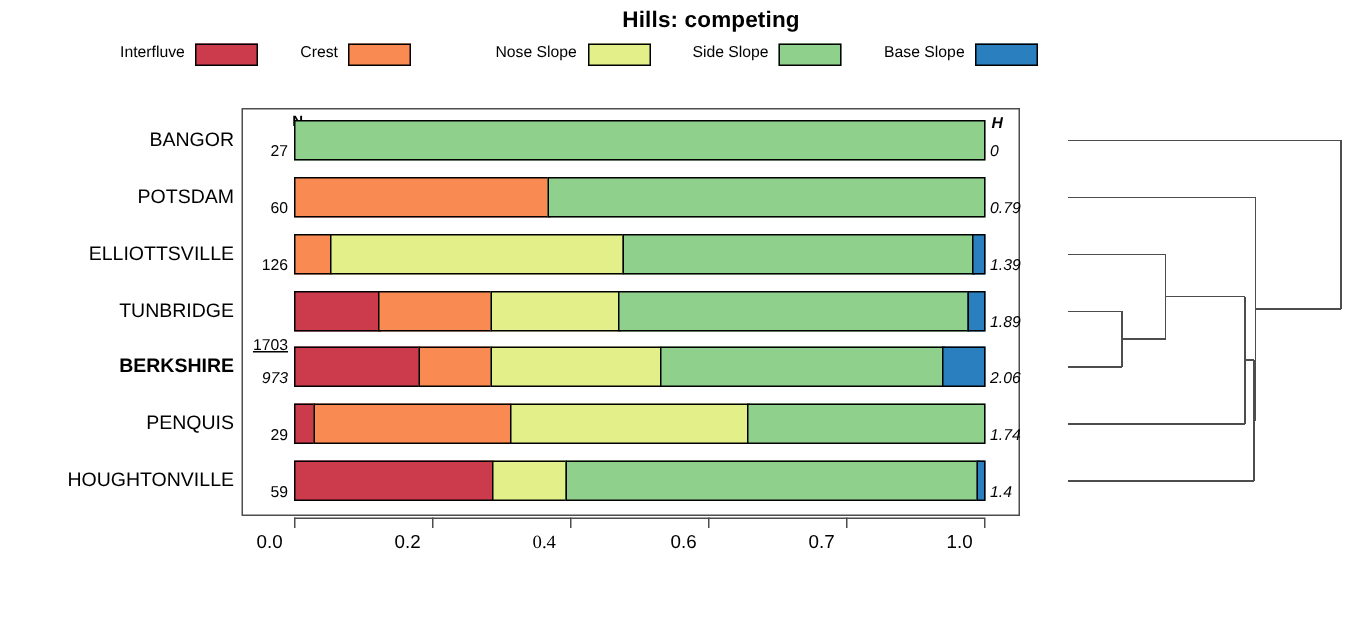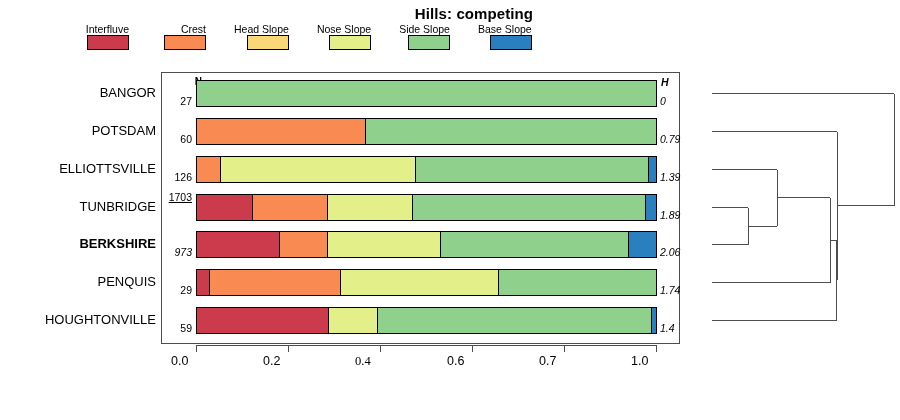--- a/index.html
+++ b/index.html
@@ -14,21 +14,21 @@
   #chart-title{
     position:absolute;left:0;top:5px;width:900px;text-align:center;
     font-size:15px;font-weight:bold;letter-spacing:.1px;padding-left:24px;
   }
 
   
   #legend{
     position:absolute;left:80px;top:26px;width:740px;height:20px;
     display:flex;align-items:center;
   }
-  .legend-item{display:flex;align-items:flex-end;flex-direction:column;}
+  .legend-item{display:flex;align-items:flex-start;}
   .legend-label{font-size:10.5px;white-space:nowrap;}
   .legend-swatch{
     width:42px;height:15px;border:1px solid #000;margin-left:7px;
     box-sizing:border-box;
   }
   .legend-gap{width:28px;height:1px;flex:0 0 auto;}
 
   
   #plot-frame{
     position:absolute;left:161px;top:72px;width:519px;height:272px;
@@ -91,24 +91,20 @@
       <div class="legend-item">
         <span class="legend-label">Interfluve</span>
         <span class="legend-swatch" style="background: rgb(204, 59, 76);"></span>
       </div>
       <span class="legend-gap"></span>
       <div class="legend-item">
         <span class="legend-label">Crest</span>
         <span class="legend-swatch" style="background: rgb(249, 138, 81);"></span>
       </div>
       <span class="legend-gap"></span>
-      <div class="legend-item">
-        <span class="legend-label">Head Slope</span>
-        <span class="legend-swatch" style="background: rgb(251, 216, 119);"></span>
-      </div>
       <span class="legend-gap"></span>
       <div class="legend-item">
         <span class="legend-label">Nose Slope</span>
         <span class="legend-swatch" style="background: rgb(227, 240, 138);"></span>
       </div>
       <span class="legend-gap"></span>
       <div class="legend-item">
         <span class="legend-label">Side Slope</span>
         <span class="legend-swatch" style="background: rgb(143, 209, 140);"></span>
       </div>
@@ -128,21 +124,21 @@
       <div class="cat-label" style="right: 744px; top: 198.5px;">TUNBRIDGE</div>
       <div class="cat-label bold" style="right: 744px; top: 235.5px;">BERKSHIRE</div>
       <div class="cat-label" style="right: 744px; top: 273.5px;">PENQUIS</div>
       <div class="cat-label" style="right: 744px; top: 311.5px;">HOUGHTONVILLE</div>
     </div>
   <div id="ncol-layer">
       <div class="n-head" style="left: 168px; top: 76px;">N</div>
       <div class="n-value" style="left: 156px; top: 95px; width: 36px;">27</div>
       <div class="n-value" style="left: 156px; top: 133px; width: 36px;">60</div>
       <div class="n-value" style="left: 156px; top: 171px; width: 36px;">126</div>
-      <div class="n-value" style="left: 156px; top: 191px; width: 36px; text-decoration: underline;">1703</div>
+      <div class="n-value" style="left: 156px; top: 224px; width: 36px; text-decoration: underline;">1703</div>
       <div class="n-value" style="left: 156px; top: 246px; width: 36px; font-style: italic;">973</div>
       <div class="n-value" style="left: 156px; top: 284px; width: 36px;">29</div>
       <div class="n-value" style="left: 156px; top: 322px; width: 36px;">59</div>
     </div>
   <div id="hcol-layer">
       <div class="h-head" style="left: 661px; top: 76px;">H</div>
       <div class="h-value" style="left: 660px; top: 95px;">0</div>
       <div class="h-value" style="left: 660px; top: 133px;">0.79</div>
       <div class="h-value" style="left: 660px; top: 171px;">1.39</div>
       <div class="h-value" style="left: 660px; top: 209px;">1.89</div>

